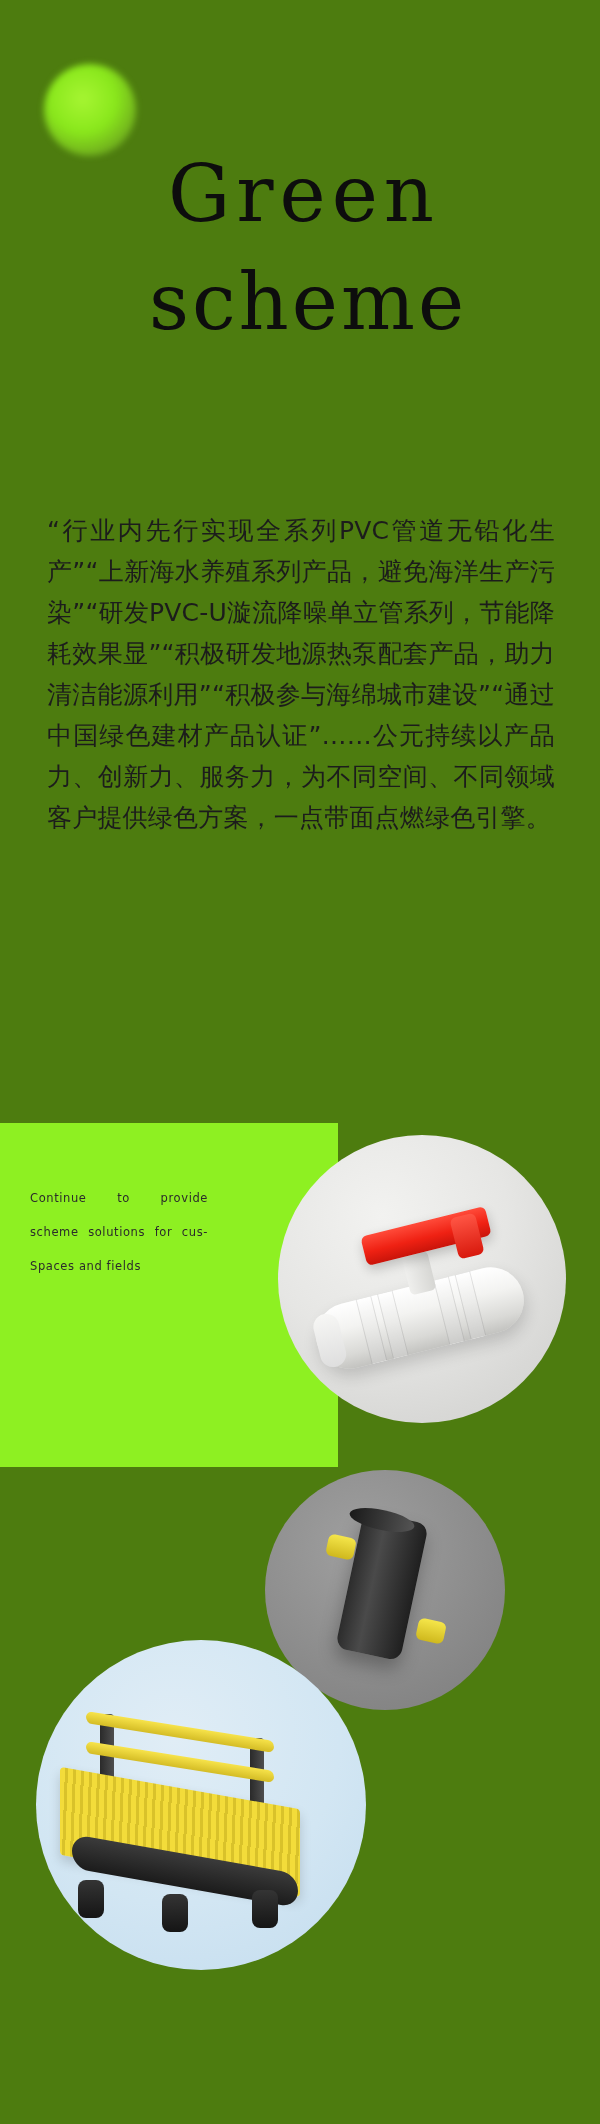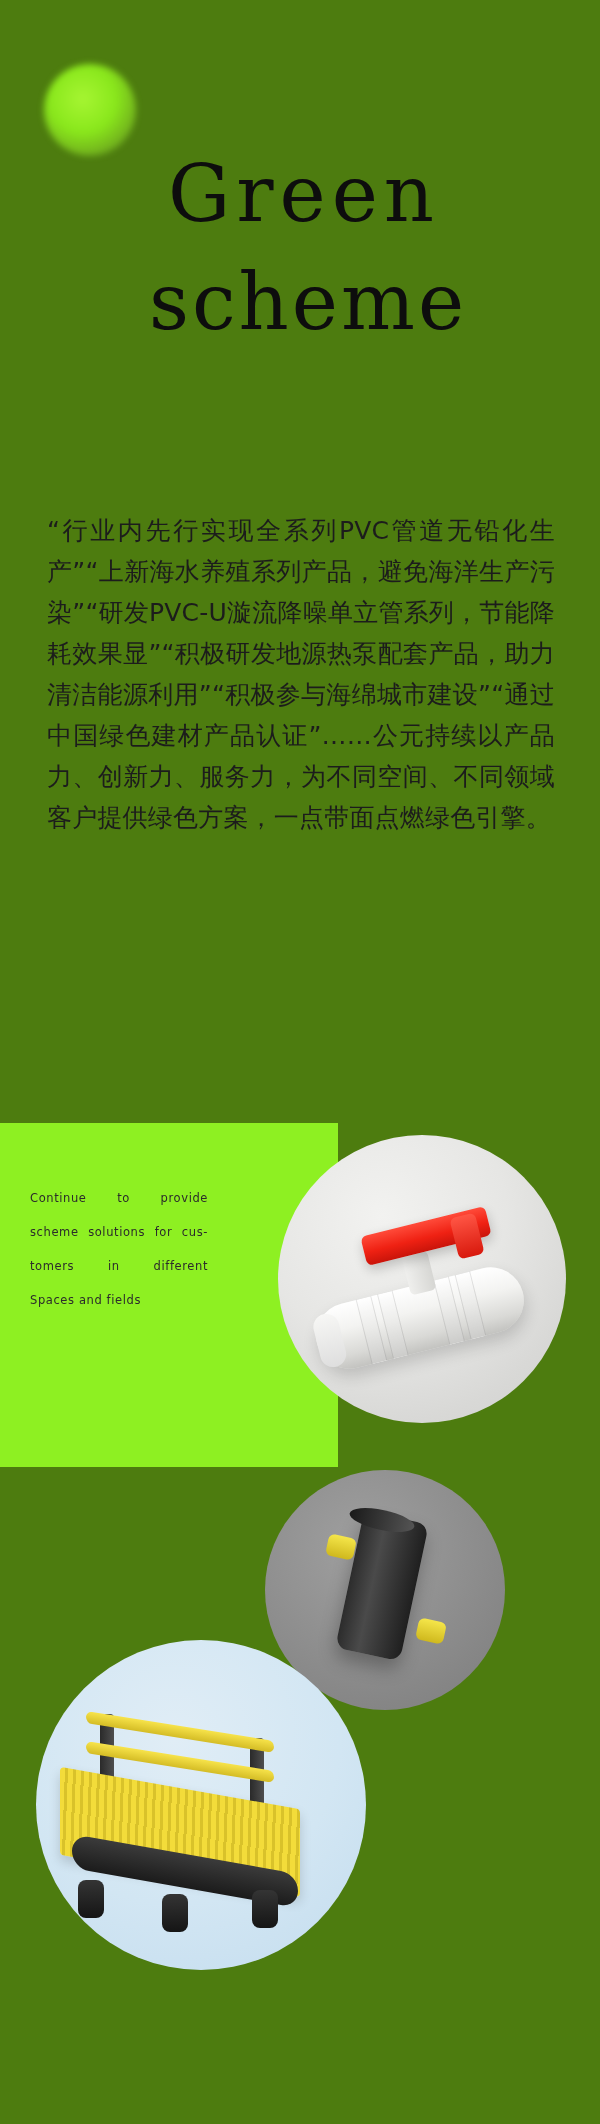--- a/index.html
+++ b/index.html
@@ -290,21 +290,20 @@
     <div class="title-line line1">Green</div>
     <div class="title-line line2">scheme</div>
   </div>
 
   <div class="body-copy">“行业内先行实现全系列PVC管道无铅化生产”“上新海水养殖系列产品，避免海洋生产污染”“研发PVC-U漩流降噪单立管系列，节能降耗效果显”“积极研发地源热泵配套产品，助力清洁能源利用”“积极参与海绵城市建设”“通过中国绿色建材产品认证”……公元持续以产品力、创新力、服务力，为不同空间、不同领域客户提供绿色方案，一点带面点燃绿色引擎。</div>
 
   <div class="green-panel">
     <div class="green-panel-text">
       <span>Continue to provide</span>
       <span>scheme solutions for cus-</span>
-      <span>tomers in different</span>
       <span>Spaces and fields</span>
     </div>
   </div>
 
   <div class="photo photo-valve">
     <div class="valve-body">
       <div class="valve-endcap"></div>
       <div class="valve-ring r1"></div>
       <div class="valve-ring r2"></div>
       <div class="valve-ring r3"></div>

